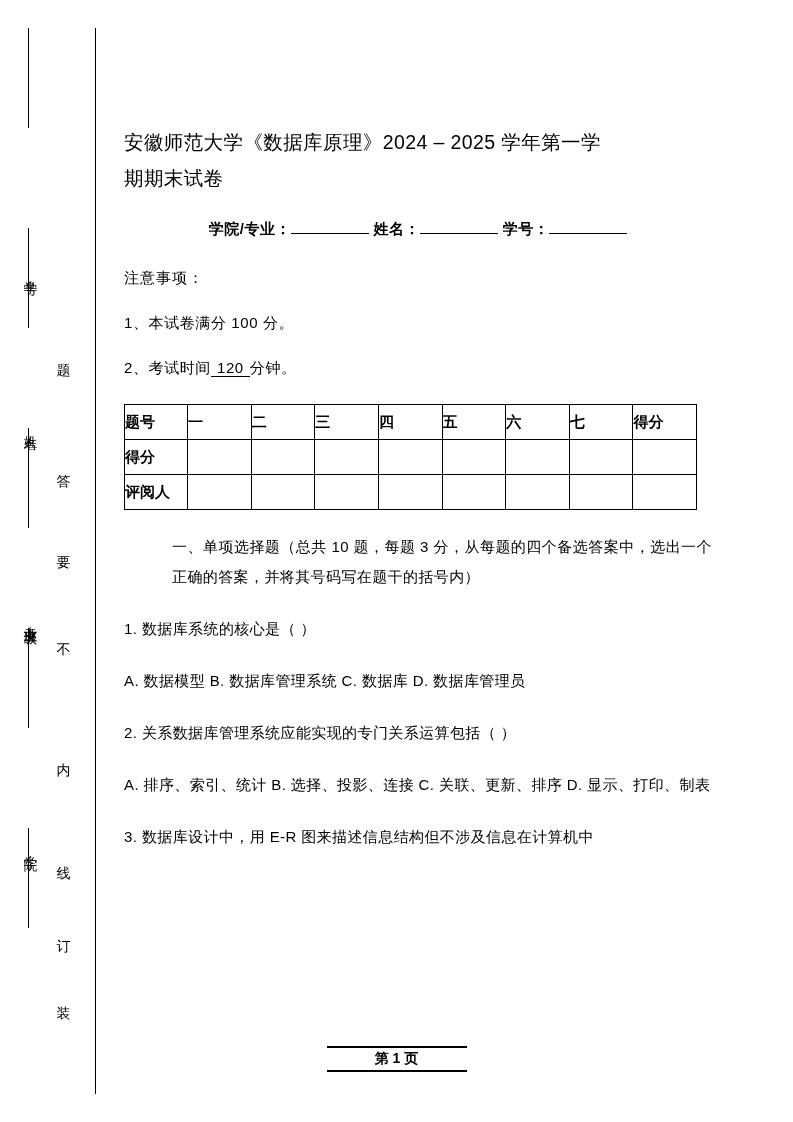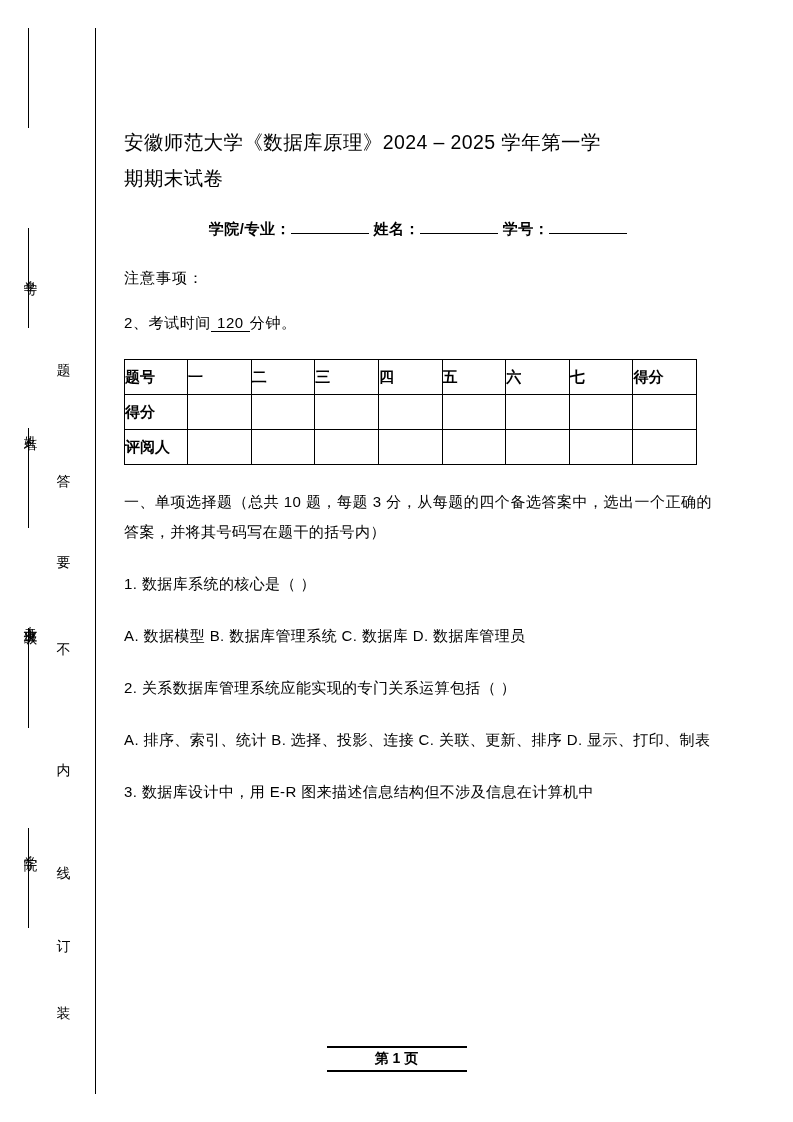--- a/index.html
+++ b/index.html
@@ -123,20 +123,21 @@
   }
   table.score td.label { width: 62px; }
 
   
   .q-block {
     margin-top: 22px;
     font-size: 15px;
     line-height: 30px;
     letter-spacing: 0.4px;
     text-align: justify;
+    margin-left: 48px;
   }
   .q-item {
     margin-top: 22px;
     font-size: 15px;
     line-height: 30px;
     letter-spacing: 0.4px;
   }
 
   .footer {
     position: absolute;
@@ -191,20 +192,21 @@
     <span class="l2">期期末试卷</span>
   </div>
 
   <div class="info-line">
     <span>学院/专业：</span><span class="u"></span>
     <span>姓名：</span><span class="u"></span>
     <span>学号：</span><span class="u"></span>
   </div>
 
   <div class="note-head">注意事项：</div>
+  <div class="note-item">1、本试卷满分 100 分。</div>
   <div class="note-item">
     <span>2、考试时间</span><span class="uval">120</span><span>分钟。</span>
   </div>
 
   <table class="score">
     <tbody>
         <tr>
       <td class="label">题号</td>
       <td>一</td>
       <td>二</td>

